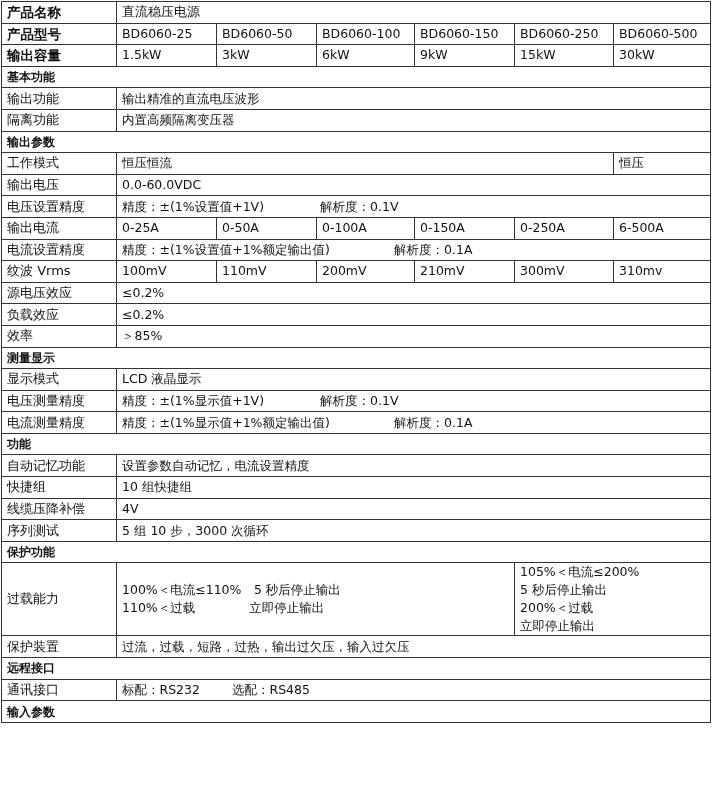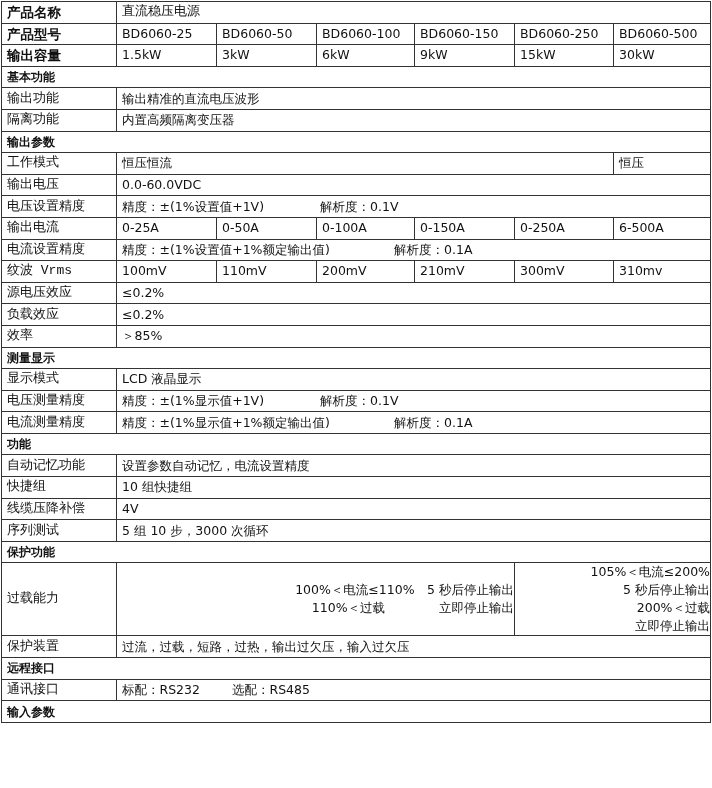--- a/index.html
+++ b/index.html
@@ -13,26 +13,26 @@
   }
   table.spec td {
     border: 1.5px solid #333;
     padding: 0 0 0 5px;
     height: 20.6px;
     line-height: 18px;
     white-space: nowrap;
     overflow: hidden;
     vertical-align: middle;
   }
-  table.spec td.label { font-size: 13px; font-family: Liberation Mono, monospace; }
+  table.spec td.label { font-size: 13px; }
   table.spec td.bold { font-weight: bold; font-size: 13.5px; }
   table.spec td.section { font-weight: bold; font-size: 12px; }
   .overload td { height: 86px; }
   .multi { line-height: 22px; white-space: normal; }
-  .multi div { white-space: nowrap; text-align: right; }
+  .multi div { white-space: nowrap; }
 </style>
 </head>
 <body>
 
 <table class="spec">
   <colgroup>
     <col style="width:115px">
       <col style="width:100px">
       <col style="width:100px">
       <col style="width:98px">

